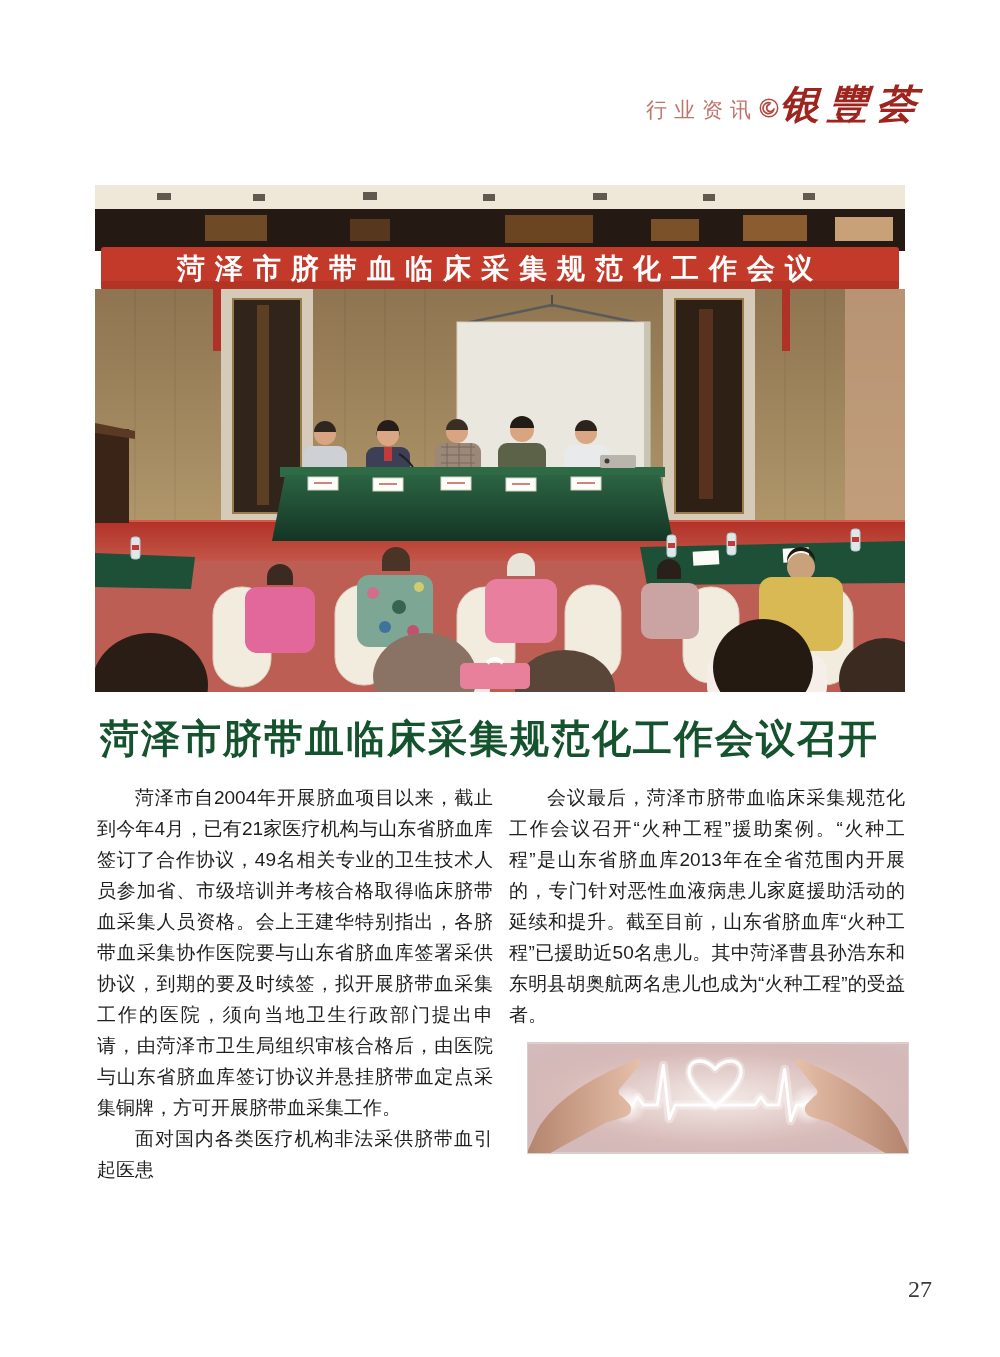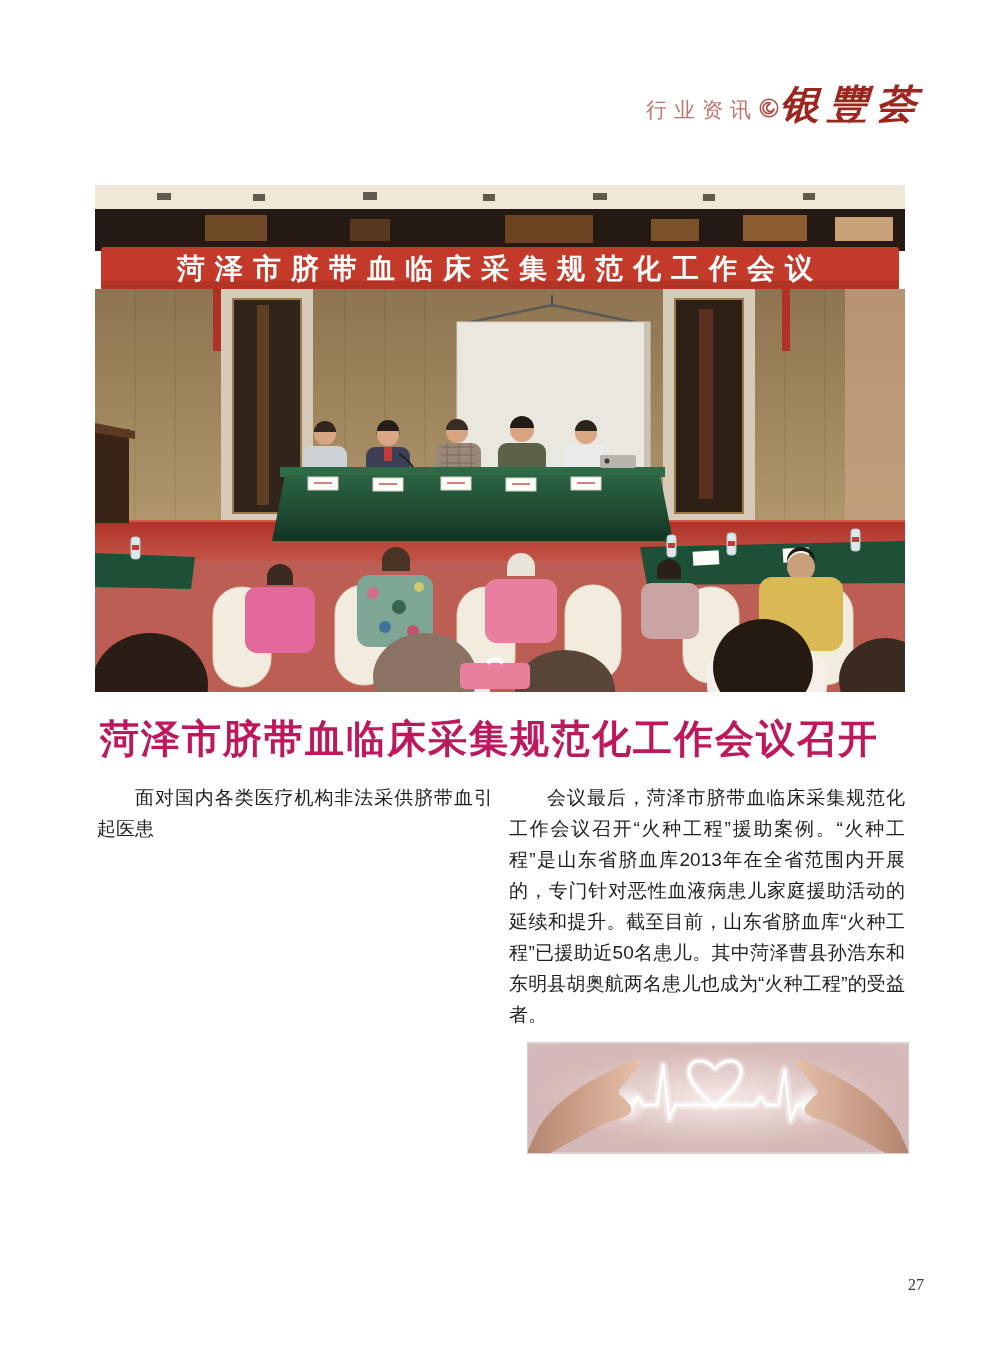--- a/index.html
+++ b/index.html
@@ -26,38 +26,38 @@
   
   .photo {
     position:absolute; left:95px; top:185px; width:810px; height:507px;
     display:block;
   }
   .photo svg { display:block; }
   
   .headline {
     position:absolute; left:100px; top:712px; width:800px;
     font-family:"Liberation Serif", serif; font-weight:bold;
-    font-size:39px; letter-spacing:2px; color:#be185d; white-space:nowrap;
+    font-size:39px; letter-spacing:2px; color:#14532d; white-space:nowrap;
   }
   
   .columns {
     position:absolute; left:97px; top:782px; width:808px;
     display:flex; gap:16px;
   }
   .col { width:396px; font-size:19px; line-height:31px; color:#1e1e1e; text-align:justify; }
   .col p { margin:0; }
   .col p.indent { text-indent:2em; }
   .hands-figure {
     margin-top:12px; margin-left:18px; width:382px; height:112px;
     border:1px solid #d9cdcb;
   }
   .hands-figure svg { display:block; }
   .pagenum {
     position:absolute; left:908px; top:1276px;
-    font-family:"Liberation Serif", serif; font-size:16px; color:#3a3a3a;
+    font-family:"Liberation Serif", serif; font-size:24px; color:#3a3a3a;
   }
 </style>
 </head>
 <body>
 
 <div class="page">
 
   <div class="masthead">
     <span class="section-label">行业资讯</span>
     <svg class="swirl" viewBox="0 0 24 24" aria-hidden="true">
@@ -267,20 +267,21 @@
         <rect x="365" y="478" width="70" height="26" rx="5" fill="#e87f9b"></rect>
         <path d="M392,478 q8,-8 16,0" stroke="#ffffff" stroke-width="4" fill="none"></path>
       </g>
     </svg>
   </figure>
 
   <h1 class="headline">菏泽市脐带血临床采集规范化工作会议召开</h1>
 
   <div class="columns">
     <div class="col">
+      <p class="indent">菏泽市自2004年开展脐血项目以来，截止到今年4月，已有21家医疗机构与山东省脐血库签订了合作协议，49名相关专业的卫生技术人员参加省、市级培训并考核合格取得临床脐带血采集人员资格。会上王建华特别指出，各脐带血采集协作医院要与山东省脐血库签署采供协议，到期的要及时续签，拟开展脐带血采集工作的医院，须向当地卫生行政部门提出申请，由菏泽市卫生局组织审核合格后，由医院与山东省脐血库签订协议并悬挂脐带血定点采集铜牌，方可开展脐带血采集工作。</p>
       <p class="indent">面对国内各类医疗机构非法采供脐带血引起医患</p>
     </div>
     <div class="col">
       <p class="indent">会议最后，菏泽市脐带血临床采集规范化工作会议召开“火种工程”援助案例。“火种工程”是山东省脐血库2013年在全省范围内开展的，专门针对恶性血液病患儿家庭援助活动的延续和提升。截至目前，山东省脐血库“火种工程”已援助近50名患儿。其中菏泽曹县孙浩东和东明县胡奥航两名患儿也成为“火种工程”的受益者。</p>
 
       <figure class="hands-figure">
         <svg width="380" height="110" viewBox="0 0 382 110" aria-hidden="true">
           <defs>
             <radialGradient id="bgG" cx="0.5" cy="0.5" r="0.75">
               <stop offset="0" stop-color="#f4eae7"></stop>

